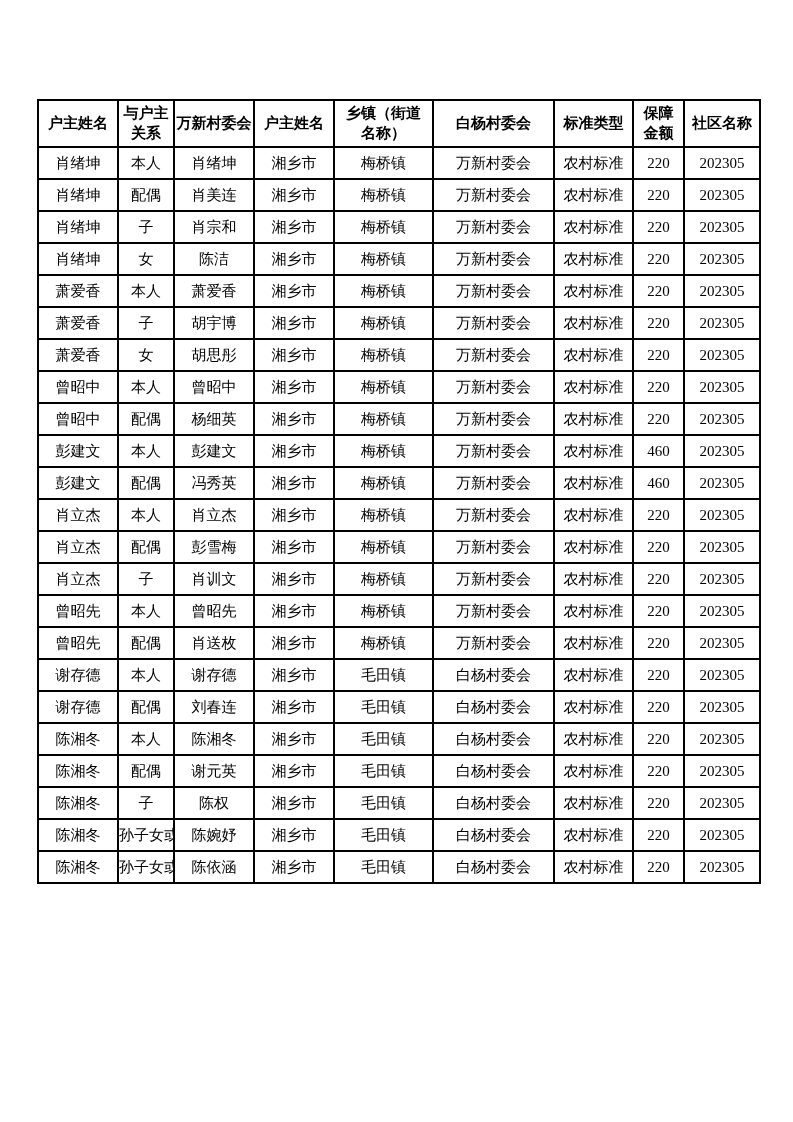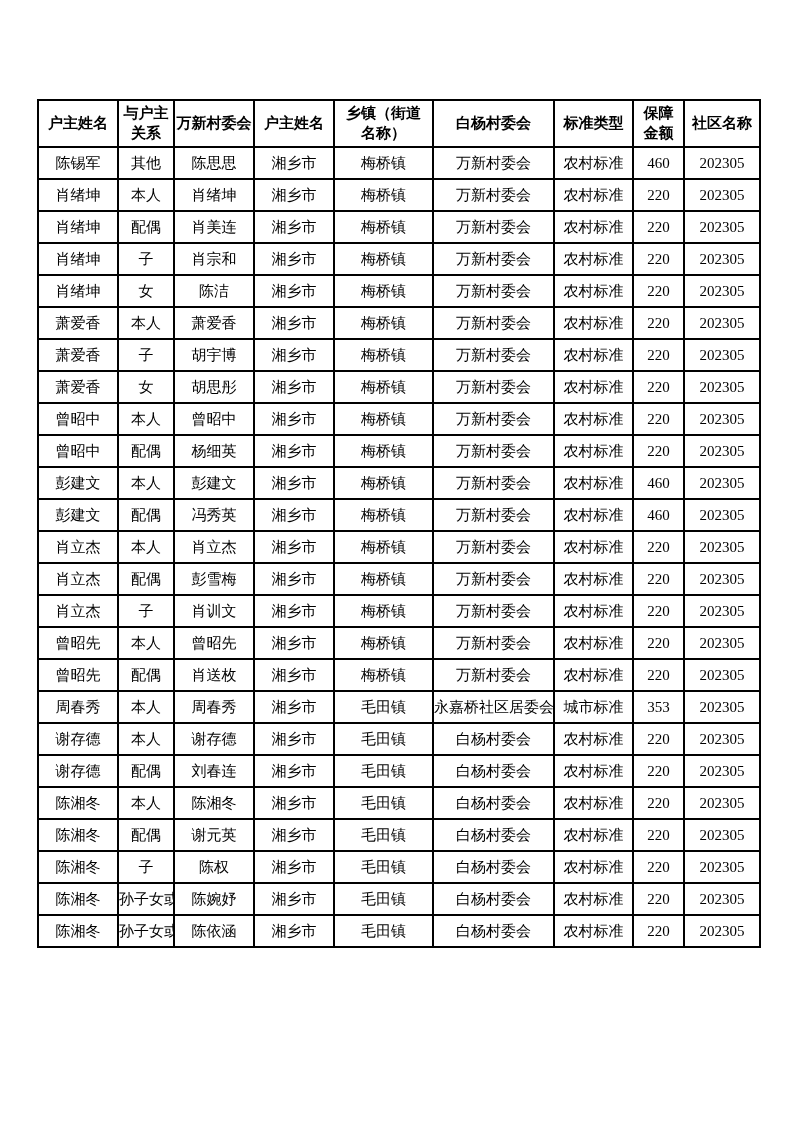--- a/index.html
+++ b/index.html
@@ -83,27 +83,288 @@
             <th>白杨村委会</th>
             <th>标准类型</th>
             <th>保障
 金额</th>
             <th>社区名称</th>
           </tr>
       </thead>
       <tbody>
           <tr>
             <td>
-              <div class="cellwrap">陈锡军</div>
-            </td>
-            <td>
-              <div class="cellwrap">其他</div>
-            </td>
-            <td>
-              <div class="cellwrap">陈思思</div>
+              <div class="cellwrap">肖绪坤</div>
+            </td>
+            <td>
+              <div class="cellwrap">本人</div>
+            </td>
+            <td>
+              <div class="cellwrap">肖绪坤</div>
+            </td>
+            <td>
+              <div class="cellwrap">湘乡市</div>
+            </td>
+            <td>
+              <div class="cellwrap">梅桥镇</div>
+            </td>
+            <td>
+              <div class="cellwrap">万新村委会</div>
+            </td>
+            <td>
+              <div class="cellwrap">农村标准</div>
+            </td>
+            <td>
+              <div class="cellwrap">220</div>
+            </td>
+            <td>
+              <div class="cellwrap">202305</div>
+            </td>
+          </tr>
+          <tr>
+            <td>
+              <div class="cellwrap">肖绪坤</div>
+            </td>
+            <td>
+              <div class="cellwrap">配偶</div>
+            </td>
+            <td>
+              <div class="cellwrap">肖美连</div>
+            </td>
+            <td>
+              <div class="cellwrap">湘乡市</div>
+            </td>
+            <td>
+              <div class="cellwrap">梅桥镇</div>
+            </td>
+            <td>
+              <div class="cellwrap">万新村委会</div>
+            </td>
+            <td>
+              <div class="cellwrap">农村标准</div>
+            </td>
+            <td>
+              <div class="cellwrap">220</div>
+            </td>
+            <td>
+              <div class="cellwrap">202305</div>
+            </td>
+          </tr>
+          <tr>
+            <td>
+              <div class="cellwrap">肖绪坤</div>
+            </td>
+            <td>
+              <div class="cellwrap">子</div>
+            </td>
+            <td>
+              <div class="cellwrap">肖宗和</div>
+            </td>
+            <td>
+              <div class="cellwrap">湘乡市</div>
+            </td>
+            <td>
+              <div class="cellwrap">梅桥镇</div>
+            </td>
+            <td>
+              <div class="cellwrap">万新村委会</div>
+            </td>
+            <td>
+              <div class="cellwrap">农村标准</div>
+            </td>
+            <td>
+              <div class="cellwrap">220</div>
+            </td>
+            <td>
+              <div class="cellwrap">202305</div>
+            </td>
+          </tr>
+          <tr>
+            <td>
+              <div class="cellwrap">肖绪坤</div>
+            </td>
+            <td>
+              <div class="cellwrap">女</div>
+            </td>
+            <td>
+              <div class="cellwrap">陈洁</div>
+            </td>
+            <td>
+              <div class="cellwrap">湘乡市</div>
+            </td>
+            <td>
+              <div class="cellwrap">梅桥镇</div>
+            </td>
+            <td>
+              <div class="cellwrap">万新村委会</div>
+            </td>
+            <td>
+              <div class="cellwrap">农村标准</div>
+            </td>
+            <td>
+              <div class="cellwrap">220</div>
+            </td>
+            <td>
+              <div class="cellwrap">202305</div>
+            </td>
+          </tr>
+          <tr>
+            <td>
+              <div class="cellwrap">萧爱香</div>
+            </td>
+            <td>
+              <div class="cellwrap">本人</div>
+            </td>
+            <td>
+              <div class="cellwrap">萧爱香</div>
+            </td>
+            <td>
+              <div class="cellwrap">湘乡市</div>
+            </td>
+            <td>
+              <div class="cellwrap">梅桥镇</div>
+            </td>
+            <td>
+              <div class="cellwrap">万新村委会</div>
+            </td>
+            <td>
+              <div class="cellwrap">农村标准</div>
+            </td>
+            <td>
+              <div class="cellwrap">220</div>
+            </td>
+            <td>
+              <div class="cellwrap">202305</div>
+            </td>
+          </tr>
+          <tr>
+            <td>
+              <div class="cellwrap">萧爱香</div>
+            </td>
+            <td>
+              <div class="cellwrap">子</div>
+            </td>
+            <td>
+              <div class="cellwrap">胡宇博</div>
+            </td>
+            <td>
+              <div class="cellwrap">湘乡市</div>
+            </td>
+            <td>
+              <div class="cellwrap">梅桥镇</div>
+            </td>
+            <td>
+              <div class="cellwrap">万新村委会</div>
+            </td>
+            <td>
+              <div class="cellwrap">农村标准</div>
+            </td>
+            <td>
+              <div class="cellwrap">220</div>
+            </td>
+            <td>
+              <div class="cellwrap">202305</div>
+            </td>
+          </tr>
+          <tr>
+            <td>
+              <div class="cellwrap">萧爱香</div>
+            </td>
+            <td>
+              <div class="cellwrap">女</div>
+            </td>
+            <td>
+              <div class="cellwrap">胡思彤</div>
+            </td>
+            <td>
+              <div class="cellwrap">湘乡市</div>
+            </td>
+            <td>
+              <div class="cellwrap">梅桥镇</div>
+            </td>
+            <td>
+              <div class="cellwrap">万新村委会</div>
+            </td>
+            <td>
+              <div class="cellwrap">农村标准</div>
+            </td>
+            <td>
+              <div class="cellwrap">220</div>
+            </td>
+            <td>
+              <div class="cellwrap">202305</div>
+            </td>
+          </tr>
+          <tr>
+            <td>
+              <div class="cellwrap">曾昭中</div>
+            </td>
+            <td>
+              <div class="cellwrap">本人</div>
+            </td>
+            <td>
+              <div class="cellwrap">曾昭中</div>
+            </td>
+            <td>
+              <div class="cellwrap">湘乡市</div>
+            </td>
+            <td>
+              <div class="cellwrap">梅桥镇</div>
+            </td>
+            <td>
+              <div class="cellwrap">万新村委会</div>
+            </td>
+            <td>
+              <div class="cellwrap">农村标准</div>
+            </td>
+            <td>
+              <div class="cellwrap">220</div>
+            </td>
+            <td>
+              <div class="cellwrap">202305</div>
+            </td>
+          </tr>
+          <tr>
+            <td>
+              <div class="cellwrap">曾昭中</div>
+            </td>
+            <td>
+              <div class="cellwrap">配偶</div>
+            </td>
+            <td>
+              <div class="cellwrap">杨细英</div>
+            </td>
+            <td>
+              <div class="cellwrap">湘乡市</div>
+            </td>
+            <td>
+              <div class="cellwrap">梅桥镇</div>
+            </td>
+            <td>
+              <div class="cellwrap">万新村委会</div>
+            </td>
+            <td>
+              <div class="cellwrap">农村标准</div>
+            </td>
+            <td>
+              <div class="cellwrap">220</div>
+            </td>
+            <td>
+              <div class="cellwrap">202305</div>
+            </td>
+          </tr>
+          <tr>
+            <td>
+              <div class="cellwrap">彭建文</div>
+            </td>
+            <td>
+              <div class="cellwrap">本人</div>
+            </td>
+            <td>
+              <div class="cellwrap">彭建文</div>
             </td>
             <td>
               <div class="cellwrap">湘乡市</div>
             </td>
             <td>
               <div class="cellwrap">梅桥镇</div>
             </td>
             <td>
               <div class="cellwrap">万新村委会</div>
             </td>
@@ -112,506 +373,187 @@
             </td>
             <td>
               <div class="cellwrap">460</div>
             </td>
             <td>
               <div class="cellwrap">202305</div>
             </td>
           </tr>
           <tr>
             <td>
-              <div class="cellwrap">肖绪坤</div>
+              <div class="cellwrap">彭建文</div>
+            </td>
+            <td>
+              <div class="cellwrap">配偶</div>
+            </td>
+            <td>
+              <div class="cellwrap">冯秀英</div>
+            </td>
+            <td>
+              <div class="cellwrap">湘乡市</div>
+            </td>
+            <td>
+              <div class="cellwrap">梅桥镇</div>
+            </td>
+            <td>
+              <div class="cellwrap">万新村委会</div>
+            </td>
+            <td>
+              <div class="cellwrap">农村标准</div>
+            </td>
+            <td>
+              <div class="cellwrap">460</div>
+            </td>
+            <td>
+              <div class="cellwrap">202305</div>
+            </td>
+          </tr>
+          <tr>
+            <td>
+              <div class="cellwrap">肖立杰</div>
             </td>
             <td>
               <div class="cellwrap">本人</div>
             </td>
             <td>
-              <div class="cellwrap">肖绪坤</div>
-            </td>
-            <td>
-              <div class="cellwrap">湘乡市</div>
-            </td>
-            <td>
-              <div class="cellwrap">梅桥镇</div>
-            </td>
-            <td>
-              <div class="cellwrap">万新村委会</div>
-            </td>
-            <td>
-              <div class="cellwrap">农村标准</div>
-            </td>
-            <td>
-              <div class="cellwrap">220</div>
-            </td>
-            <td>
-              <div class="cellwrap">202305</div>
-            </td>
-          </tr>
-          <tr>
-            <td>
-              <div class="cellwrap">肖绪坤</div>
+              <div class="cellwrap">肖立杰</div>
+            </td>
+            <td>
+              <div class="cellwrap">湘乡市</div>
+            </td>
+            <td>
+              <div class="cellwrap">梅桥镇</div>
+            </td>
+            <td>
+              <div class="cellwrap">万新村委会</div>
+            </td>
+            <td>
+              <div class="cellwrap">农村标准</div>
+            </td>
+            <td>
+              <div class="cellwrap">220</div>
+            </td>
+            <td>
+              <div class="cellwrap">202305</div>
+            </td>
+          </tr>
+          <tr>
+            <td>
+              <div class="cellwrap">肖立杰</div>
             </td>
             <td>
               <div class="cellwrap">配偶</div>
             </td>
             <td>
-              <div class="cellwrap">肖美连</div>
-            </td>
-            <td>
-              <div class="cellwrap">湘乡市</div>
-            </td>
-            <td>
-              <div class="cellwrap">梅桥镇</div>
-            </td>
-            <td>
-              <div class="cellwrap">万新村委会</div>
-            </td>
-            <td>
-              <div class="cellwrap">农村标准</div>
-            </td>
-            <td>
-              <div class="cellwrap">220</div>
-            </td>
-            <td>
-              <div class="cellwrap">202305</div>
-            </td>
-          </tr>
-          <tr>
-            <td>
-              <div class="cellwrap">肖绪坤</div>
+              <div class="cellwrap">彭雪梅</div>
+            </td>
+            <td>
+              <div class="cellwrap">湘乡市</div>
+            </td>
+            <td>
+              <div class="cellwrap">梅桥镇</div>
+            </td>
+            <td>
+              <div class="cellwrap">万新村委会</div>
+            </td>
+            <td>
+              <div class="cellwrap">农村标准</div>
+            </td>
+            <td>
+              <div class="cellwrap">220</div>
+            </td>
+            <td>
+              <div class="cellwrap">202305</div>
+            </td>
+          </tr>
+          <tr>
+            <td>
+              <div class="cellwrap">肖立杰</div>
             </td>
             <td>
               <div class="cellwrap">子</div>
             </td>
             <td>
-              <div class="cellwrap">肖宗和</div>
-            </td>
-            <td>
-              <div class="cellwrap">湘乡市</div>
-            </td>
-            <td>
-              <div class="cellwrap">梅桥镇</div>
-            </td>
-            <td>
-              <div class="cellwrap">万新村委会</div>
-            </td>
-            <td>
-              <div class="cellwrap">农村标准</div>
-            </td>
-            <td>
-              <div class="cellwrap">220</div>
-            </td>
-            <td>
-              <div class="cellwrap">202305</div>
-            </td>
-          </tr>
-          <tr>
-            <td>
-              <div class="cellwrap">肖绪坤</div>
-            </td>
-            <td>
-              <div class="cellwrap">女</div>
-            </td>
-            <td>
-              <div class="cellwrap">陈洁</div>
-            </td>
-            <td>
-              <div class="cellwrap">湘乡市</div>
-            </td>
-            <td>
-              <div class="cellwrap">梅桥镇</div>
-            </td>
-            <td>
-              <div class="cellwrap">万新村委会</div>
-            </td>
-            <td>
-              <div class="cellwrap">农村标准</div>
-            </td>
-            <td>
-              <div class="cellwrap">220</div>
-            </td>
-            <td>
-              <div class="cellwrap">202305</div>
-            </td>
-          </tr>
-          <tr>
-            <td>
-              <div class="cellwrap">萧爱香</div>
+              <div class="cellwrap">肖训文</div>
+            </td>
+            <td>
+              <div class="cellwrap">湘乡市</div>
+            </td>
+            <td>
+              <div class="cellwrap">梅桥镇</div>
+            </td>
+            <td>
+              <div class="cellwrap">万新村委会</div>
+            </td>
+            <td>
+              <div class="cellwrap">农村标准</div>
+            </td>
+            <td>
+              <div class="cellwrap">220</div>
+            </td>
+            <td>
+              <div class="cellwrap">202305</div>
+            </td>
+          </tr>
+          <tr>
+            <td>
+              <div class="cellwrap">曾昭先</div>
             </td>
             <td>
               <div class="cellwrap">本人</div>
             </td>
             <td>
-              <div class="cellwrap">萧爱香</div>
-            </td>
-            <td>
-              <div class="cellwrap">湘乡市</div>
-            </td>
-            <td>
-              <div class="cellwrap">梅桥镇</div>
-            </td>
-            <td>
-              <div class="cellwrap">万新村委会</div>
-            </td>
-            <td>
-              <div class="cellwrap">农村标准</div>
-            </td>
-            <td>
-              <div class="cellwrap">220</div>
-            </td>
-            <td>
-              <div class="cellwrap">202305</div>
-            </td>
-          </tr>
-          <tr>
-            <td>
-              <div class="cellwrap">萧爱香</div>
-            </td>
-            <td>
-              <div class="cellwrap">子</div>
-            </td>
-            <td>
-              <div class="cellwrap">胡宇博</div>
-            </td>
-            <td>
-              <div class="cellwrap">湘乡市</div>
-            </td>
-            <td>
-              <div class="cellwrap">梅桥镇</div>
-            </td>
-            <td>
-              <div class="cellwrap">万新村委会</div>
-            </td>
-            <td>
-              <div class="cellwrap">农村标准</div>
-            </td>
-            <td>
-              <div class="cellwrap">220</div>
-            </td>
-            <td>
-              <div class="cellwrap">202305</div>
-            </td>
-          </tr>
-          <tr>
-            <td>
-              <div class="cellwrap">萧爱香</div>
-            </td>
-            <td>
-              <div class="cellwrap">女</div>
-            </td>
-            <td>
-              <div class="cellwrap">胡思彤</div>
-            </td>
-            <td>
-              <div class="cellwrap">湘乡市</div>
-            </td>
-            <td>
-              <div class="cellwrap">梅桥镇</div>
-            </td>
-            <td>
-              <div class="cellwrap">万新村委会</div>
-            </td>
-            <td>
-              <div class="cellwrap">农村标准</div>
-            </td>
-            <td>
-              <div class="cellwrap">220</div>
-            </td>
-            <td>
-              <div class="cellwrap">202305</div>
-            </td>
-          </tr>
-          <tr>
-            <td>
-              <div class="cellwrap">曾昭中</div>
-            </td>
-            <td>
-              <div class="cellwrap">本人</div>
-            </td>
-            <td>
-              <div class="cellwrap">曾昭中</div>
-            </td>
-            <td>
-              <div class="cellwrap">湘乡市</div>
-            </td>
-            <td>
-              <div class="cellwrap">梅桥镇</div>
-            </td>
-            <td>
-              <div class="cellwrap">万新村委会</div>
-            </td>
-            <td>
-              <div class="cellwrap">农村标准</div>
-            </td>
-            <td>
-              <div class="cellwrap">220</div>
-            </td>
-            <td>
-              <div class="cellwrap">202305</div>
-            </td>
-          </tr>
-          <tr>
-            <td>
-              <div class="cellwrap">曾昭中</div>
+              <div class="cellwrap">曾昭先</div>
+            </td>
+            <td>
+              <div class="cellwrap">湘乡市</div>
+            </td>
+            <td>
+              <div class="cellwrap">梅桥镇</div>
+            </td>
+            <td>
+              <div class="cellwrap">万新村委会</div>
+            </td>
+            <td>
+              <div class="cellwrap">农村标准</div>
+            </td>
+            <td>
+              <div class="cellwrap">220</div>
+            </td>
+            <td>
+              <div class="cellwrap">202305</div>
+            </td>
+          </tr>
+          <tr>
+            <td>
+              <div class="cellwrap">曾昭先</div>
             </td>
             <td>
               <div class="cellwrap">配偶</div>
             </td>
             <td>
-              <div class="cellwrap">杨细英</div>
-            </td>
-            <td>
-              <div class="cellwrap">湘乡市</div>
-            </td>
-            <td>
-              <div class="cellwrap">梅桥镇</div>
-            </td>
-            <td>
-              <div class="cellwrap">万新村委会</div>
-            </td>
-            <td>
-              <div class="cellwrap">农村标准</div>
-            </td>
-            <td>
-              <div class="cellwrap">220</div>
-            </td>
-            <td>
-              <div class="cellwrap">202305</div>
-            </td>
-          </tr>
-          <tr>
-            <td>
-              <div class="cellwrap">彭建文</div>
-            </td>
-            <td>
-              <div class="cellwrap">本人</div>
-            </td>
-            <td>
-              <div class="cellwrap">彭建文</div>
-            </td>
-            <td>
-              <div class="cellwrap">湘乡市</div>
-            </td>
-            <td>
-              <div class="cellwrap">梅桥镇</div>
-            </td>
-            <td>
-              <div class="cellwrap">万新村委会</div>
-            </td>
-            <td>
-              <div class="cellwrap">农村标准</div>
-            </td>
-            <td>
-              <div class="cellwrap">460</div>
-            </td>
-            <td>
-              <div class="cellwrap">202305</div>
-            </td>
-          </tr>
-          <tr>
-            <td>
-              <div class="cellwrap">彭建文</div>
-            </td>
-            <td>
-              <div class="cellwrap">配偶</div>
-            </td>
-            <td>
-              <div class="cellwrap">冯秀英</div>
-            </td>
-            <td>
-              <div class="cellwrap">湘乡市</div>
-            </td>
-            <td>
-              <div class="cellwrap">梅桥镇</div>
-            </td>
-            <td>
-              <div class="cellwrap">万新村委会</div>
-            </td>
-            <td>
-              <div class="cellwrap">农村标准</div>
-            </td>
-            <td>
-              <div class="cellwrap">460</div>
-            </td>
-            <td>
-              <div class="cellwrap">202305</div>
-            </td>
-          </tr>
-          <tr>
-            <td>
-              <div class="cellwrap">肖立杰</div>
-            </td>
-            <td>
-              <div class="cellwrap">本人</div>
-            </td>
-            <td>
-              <div class="cellwrap">肖立杰</div>
-            </td>
-            <td>
-              <div class="cellwrap">湘乡市</div>
-            </td>
-            <td>
-              <div class="cellwrap">梅桥镇</div>
-            </td>
-            <td>
-              <div class="cellwrap">万新村委会</div>
-            </td>
-            <td>
-              <div class="cellwrap">农村标准</div>
-            </td>
-            <td>
-              <div class="cellwrap">220</div>
-            </td>
-            <td>
-              <div class="cellwrap">202305</div>
-            </td>
-          </tr>
-          <tr>
-            <td>
-              <div class="cellwrap">肖立杰</div>
-            </td>
-            <td>
-              <div class="cellwrap">配偶</div>
-            </td>
-            <td>
-              <div class="cellwrap">彭雪梅</div>
-            </td>
-            <td>
-              <div class="cellwrap">湘乡市</div>
-            </td>
-            <td>
-              <div class="cellwrap">梅桥镇</div>
-            </td>
-            <td>
-              <div class="cellwrap">万新村委会</div>
-            </td>
-            <td>
-              <div class="cellwrap">农村标准</div>
-            </td>
-            <td>
-              <div class="cellwrap">220</div>
-            </td>
-            <td>
-              <div class="cellwrap">202305</div>
-            </td>
-          </tr>
-          <tr>
-            <td>
-              <div class="cellwrap">肖立杰</div>
-            </td>
-            <td>
-              <div class="cellwrap">子</div>
-            </td>
-            <td>
-              <div class="cellwrap">肖训文</div>
-            </td>
-            <td>
-              <div class="cellwrap">湘乡市</div>
-            </td>
-            <td>
-              <div class="cellwrap">梅桥镇</div>
-            </td>
-            <td>
-              <div class="cellwrap">万新村委会</div>
-            </td>
-            <td>
-              <div class="cellwrap">农村标准</div>
-            </td>
-            <td>
-              <div class="cellwrap">220</div>
-            </td>
-            <td>
-              <div class="cellwrap">202305</div>
-            </td>
-          </tr>
-          <tr>
-            <td>
-              <div class="cellwrap">曾昭先</div>
-            </td>
-            <td>
-              <div class="cellwrap">本人</div>
-            </td>
-            <td>
-              <div class="cellwrap">曾昭先</div>
-            </td>
-            <td>
-              <div class="cellwrap">湘乡市</div>
-            </td>
-            <td>
-              <div class="cellwrap">梅桥镇</div>
-            </td>
-            <td>
-              <div class="cellwrap">万新村委会</div>
-            </td>
-            <td>
-              <div class="cellwrap">农村标准</div>
-            </td>
-            <td>
-              <div class="cellwrap">220</div>
-            </td>
-            <td>
-              <div class="cellwrap">202305</div>
-            </td>
-          </tr>
-          <tr>
-            <td>
-              <div class="cellwrap">曾昭先</div>
-            </td>
-            <td>
-              <div class="cellwrap">配偶</div>
-            </td>
-            <td>
               <div class="cellwrap">肖送枚</div>
             </td>
             <td>
               <div class="cellwrap">湘乡市</div>
             </td>
             <td>
               <div class="cellwrap">梅桥镇</div>
             </td>
             <td>
               <div class="cellwrap">万新村委会</div>
             </td>
             <td>
               <div class="cellwrap">农村标准</div>
             </td>
             <td>
               <div class="cellwrap">220</div>
-            </td>
-            <td>
-              <div class="cellwrap">202305</div>
-            </td>
-          </tr>
-          <tr>
-            <td>
-              <div class="cellwrap">周春秀</div>
-            </td>
-            <td>
-              <div class="cellwrap">本人</div>
-            </td>
-            <td>
-              <div class="cellwrap">周春秀</div>
-            </td>
-            <td>
-              <div class="cellwrap">湘乡市</div>
-            </td>
-            <td>
-              <div class="cellwrap">毛田镇</div>
-            </td>
-            <td>
-              <div class="cellwrap">永嘉桥社区居委会</div>
-            </td>
-            <td>
-              <div class="cellwrap">城市标准</div>
-            </td>
-            <td>
-              <div class="cellwrap">353</div>
             </td>
             <td>
               <div class="cellwrap">202305</div>
             </td>
           </tr>
           <tr>
             <td>
               <div class="cellwrap">谢存德</div>
             </td>
             <td>

